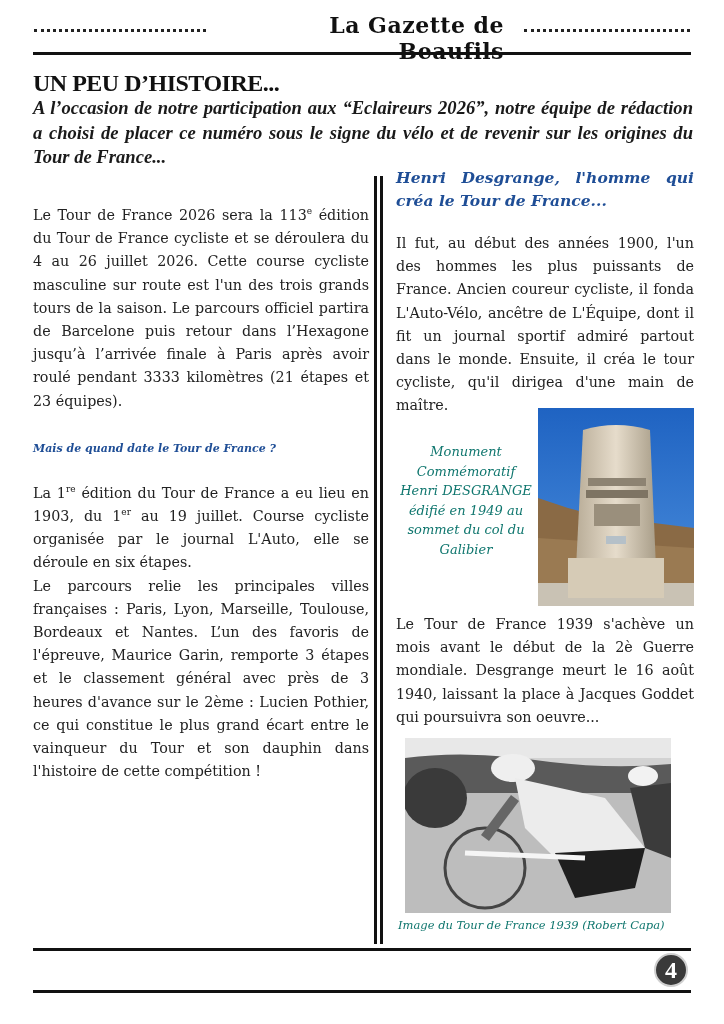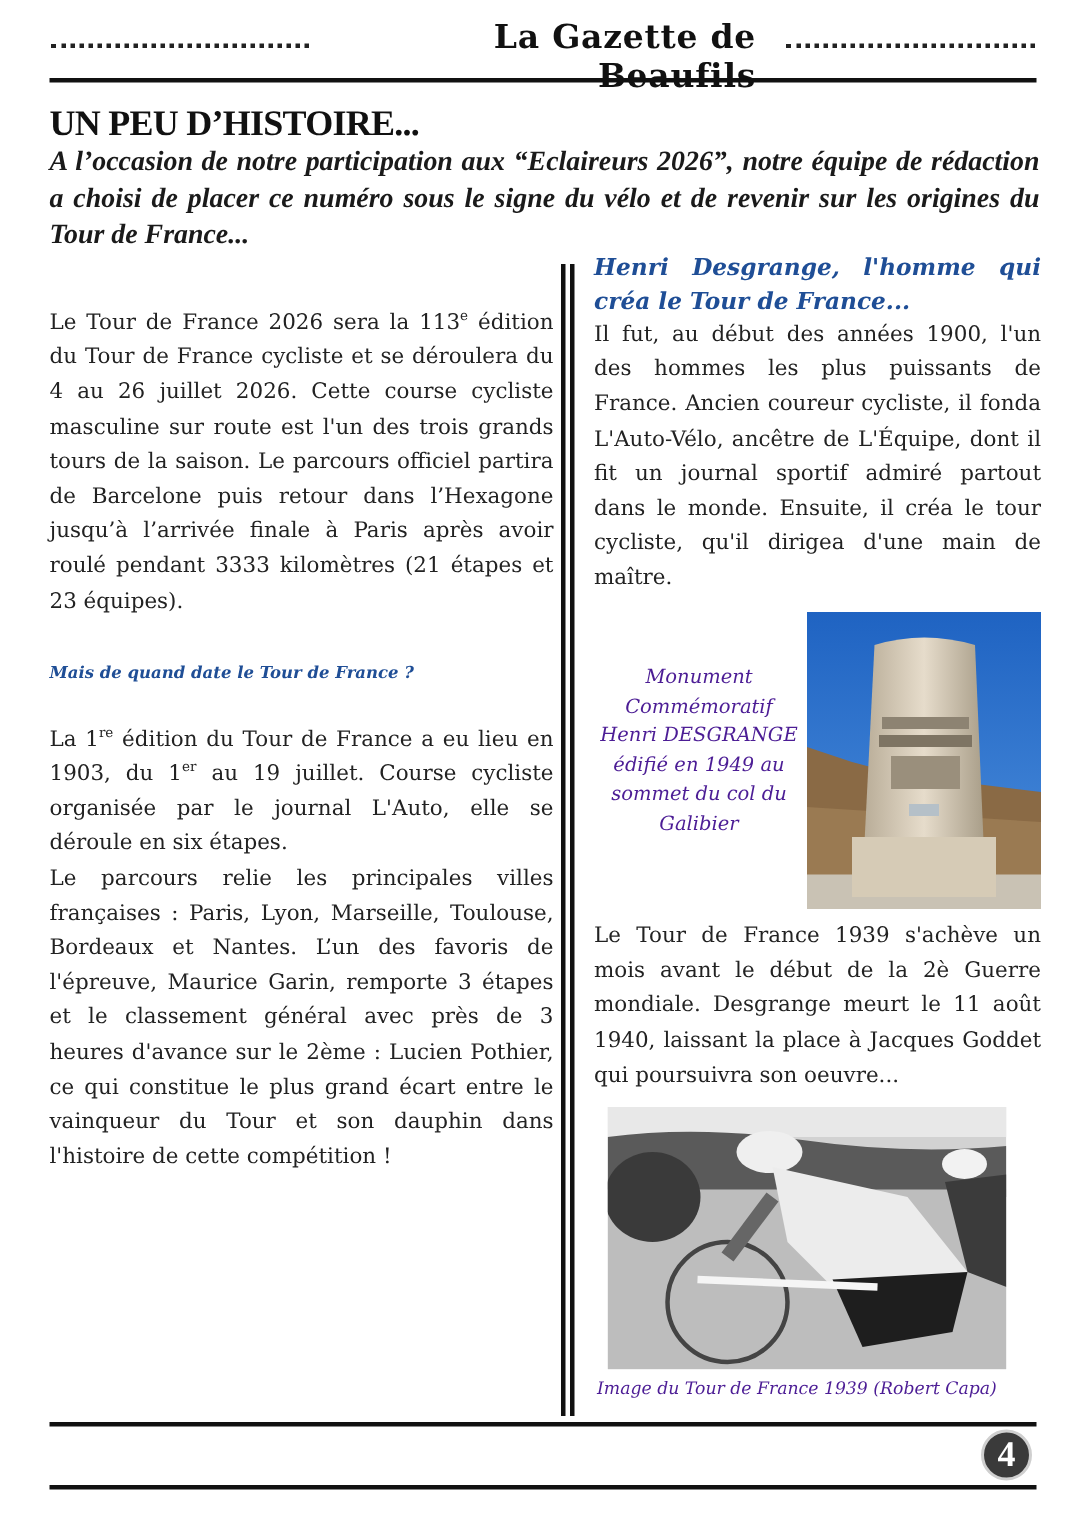--- a/index.html
+++ b/index.html
@@ -14,21 +14,21 @@
   .section-title { position: absolute; left: 33px; top: 70px; font-family: "Liberation Serif", serif;
     font-weight: bold; font-size: 24px; letter-spacing: -0.5px; color: #111; }
   .intro { position: absolute; left: 33px; top: 96px; width: 660px; font-family: "Liberation Serif", serif;
     font-style: italic; font-weight: bold; font-size: 18.6px; line-height: 24.5px; text-align: justify;
     text-align-last: left; color: #1a1a1a; }
   .body-text { font-family: "DejaVu Serif", serif; font-size: 14.3px; line-height: 23.2px;
     text-align: justify; color: #222; }
   .body-text p { margin: 0; }
   .subhead { font-family: "DejaVu Serif", serif; font-style: italic; font-weight: bold;
     color: #1f4e96; font-size: 11px; line-height: 23px; }
-  .caption { font-family: "DejaVu Serif", serif; font-style: italic; color: #4c1d95; }
+  .caption { font-family: "DejaVu Serif", serif; font-style: italic; color: #0f766e; }
   sup { font-size: 9px; line-height: 0; }
   .col-left { position: absolute; left: 33px; top: 204px; width: 336px; }
   .col-right { position: absolute; left: 396px; top: 166px; width: 298px; }
   .divider { position: absolute; top: 176px; height: 768px; width: 3px; background: #111; }
   
   .photo-monument { position: absolute; left: 538px; top: 408px; width: 156px; height: 198px; overflow: hidden; }
   .photo-cyclists { position: absolute; left: 405px; top: 738px; width: 266px; height: 175px; overflow: hidden; }
   .page-num { position: absolute; left: 654px; top: 953px; width: 34px; height: 34px; border-radius: 50%;
     background: #3a3a3a; border: 2px solid #cfcfcf; box-sizing: border-box; color: #fff;
     font-family: "Liberation Serif", serif; font-weight: bold; font-size: 24px; text-align: center; line-height: 30px; }
@@ -49,21 +49,21 @@
   <p class="subhead" style="margin-top:24px; margin-bottom:22px;">Mais de quand date le Tour de France ?</p>
   <p><span>La 1</span><sup>re</sup><span> édition du Tour de France a eu lieu en 1903, du 1</span><sup>er</sup><span> au 19 juillet. Course cycliste organisée par le journal L'Auto, elle se déroule en six étapes.</span></p>
   <p>Le parcours relie les principales villes françaises : Paris, Lyon, Marseille, Toulouse, Bordeaux et Nantes. L’un des favoris de l'épreuve, Maurice Garin, remporte 3 étapes et le classement général avec près de 3 heures d'avance sur le 2ème : Lucien Pothier, ce qui constitue le plus grand écart entre le vainqueur du Tour et son dauphin dans l'histoire de cette compétition !</p>
 </div>
 
 <div class="divider" style="left:374px;"></div>
 <div class="divider" style="left:380px;"></div>
 
 <div class="col-right body-text">
   <p class="subhead" style="font-size:15.5px; line-height:23px;">Henri Desgrange, l'homme qui créa le Tour de France...</p>
-  <p style="width:298px;">Il fut, au début des années 1900, l'un des hommes les plus puissants de France. Ancien coureur cycliste,  il fonda L'Auto-Vélo, ancêtre de L'Équipe, dont il fit un journal sportif admiré partout  dans le monde. Ensuite, il créa le tour cycliste, qu'il dirigea d'une main de maître.</p>
+  <p style="width:298px;margin-top:20px;">Il fut, au début des années 1900, l'un des hommes les plus puissants de France. Ancien coureur cycliste,  il fonda L'Auto-Vélo, ancêtre de L'Équipe, dont il fit un journal sportif admiré partout  dans le monde. Ensuite, il créa le tour cycliste, qu'il dirigea d'une main de maître.</p>
 </div>
 
 <div class="abs caption" style="left:400px; top:442px; width:132px; text-align:center; font-size:13px; line-height:19.5px;">Monument Commémoratif Henri DESGRANGE édifié en 1949 au sommet du col du Galibier</div>
 
 <div class="photo-monument">
   <svg width="156" height="198" viewBox="0 0 156 198">
     <defs>
       <linearGradient id="sky" x1="0" y1="0" x2="0" y2="1">
         <stop offset="0" stop-color="#1f63c2"></stop>
           <stop offset="1" stop-color="#4c8fdd"></stop>
@@ -80,21 +80,21 @@
     <rect x="0" y="175" width="156" height="23" fill="#c9c2b4"></rect>
     <path d="M45 22 Q78 12 112 22 L118 160 L38 160 Z" fill="url(#stone)"></path>
     <rect x="30" y="150" width="96" height="40" fill="#d6cbb6"></rect>
     <rect x="50" y="70" width="58" height="8" fill="#8d8372"></rect>
     <rect x="48" y="82" width="62" height="8" fill="#7e7463"></rect>
     <rect x="56" y="96" width="46" height="22" fill="#9a8f7c"></rect>
     <rect x="68" y="128" width="20" height="8" fill="#b5c0c8"></rect>
   </svg>
 </div>
 
-<div class="abs body-text" style="left:396px; top:613px; width:298px;">Le Tour de France 1939 s'achève un mois avant le début de la 2è  Guerre mondiale. Desgrange meurt le 11 août 1940, laissant la place à Jacques Goddet qui poursuivra son oeuvre...</div>
+<div class="abs body-text" style="left:396px; top:613px; width:298px;">Le Tour de France 1939 s'achève un mois avant le début de la 2è  Guerre mondiale. Desgrange meurt le 16 août 1940, laissant la place à Jacques Goddet qui poursuivra son oeuvre...</div>
 
 <div class="photo-cyclists">
   <svg width="266" height="175" viewBox="0 0 266 175">
     <rect width="266" height="175" fill="#d2d2d2"></rect>
     <rect y="0" width="266" height="20" fill="#e8e8e8"></rect>
     <path d="M0 20 Q60 12 130 22 T266 26 L266 60 L0 55 Z" fill="#5a5a5a"></path>
     <rect y="55" width="266" height="120" fill="#bdbdbd"></rect>
     <ellipse cx="30" cy="60" rx="32" ry="30" fill="#3a3a3a"></ellipse>
     <ellipse cx="108" cy="30" rx="22" ry="14" fill="#efefef"></ellipse>
     <path d="M110 40 L200 60 L240 110 L150 120 L120 90 Z" fill="#ececec"></path>

